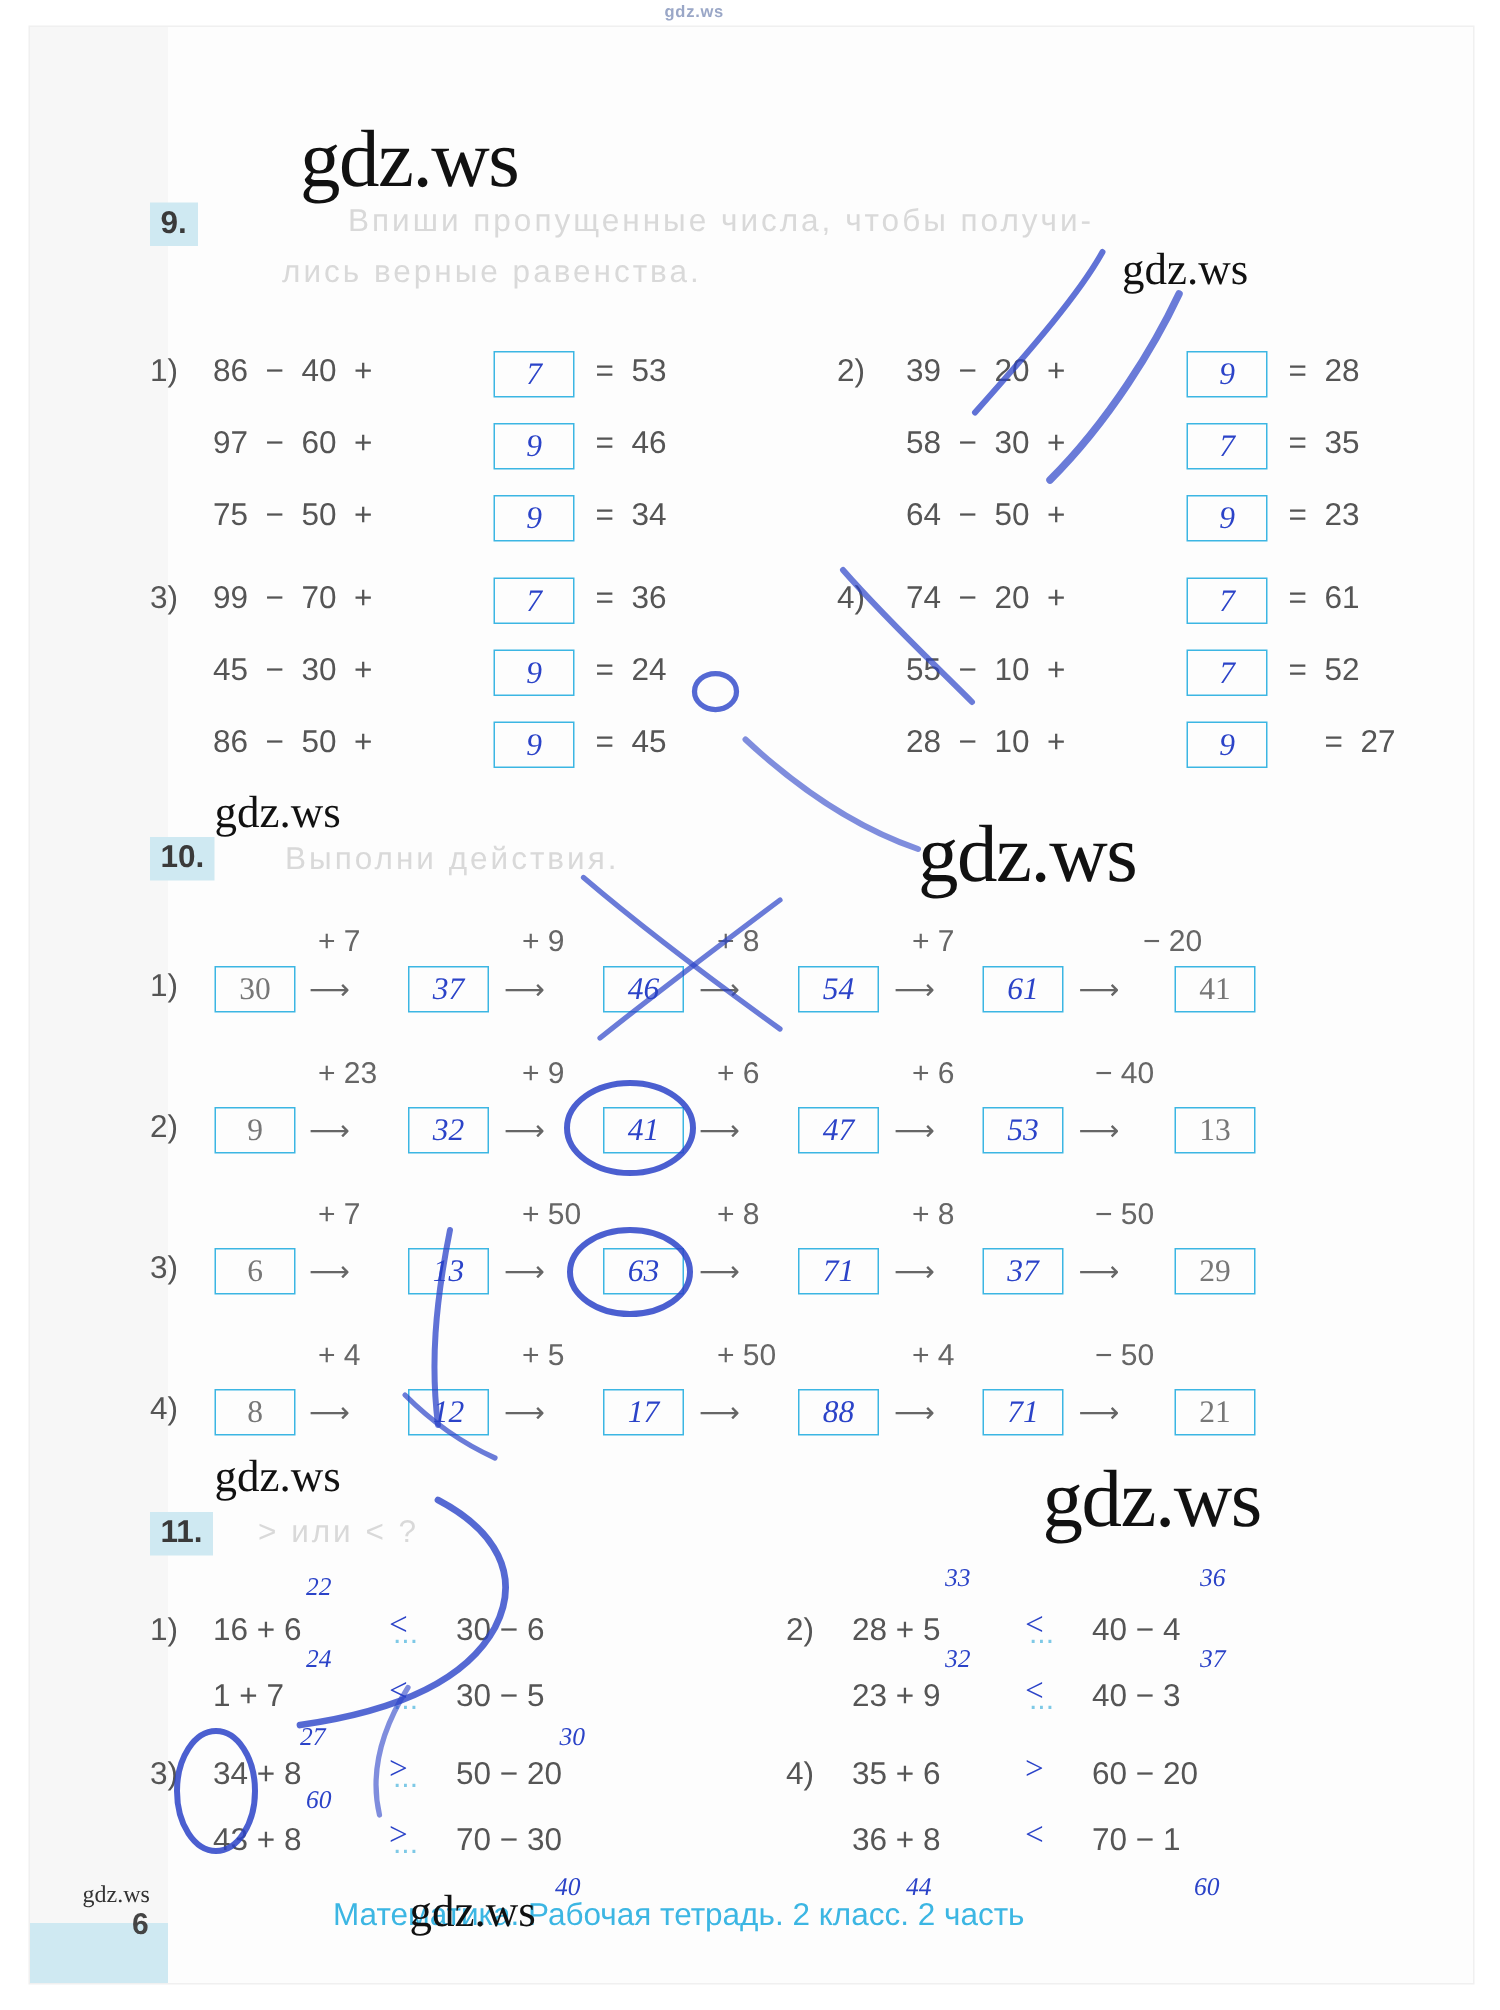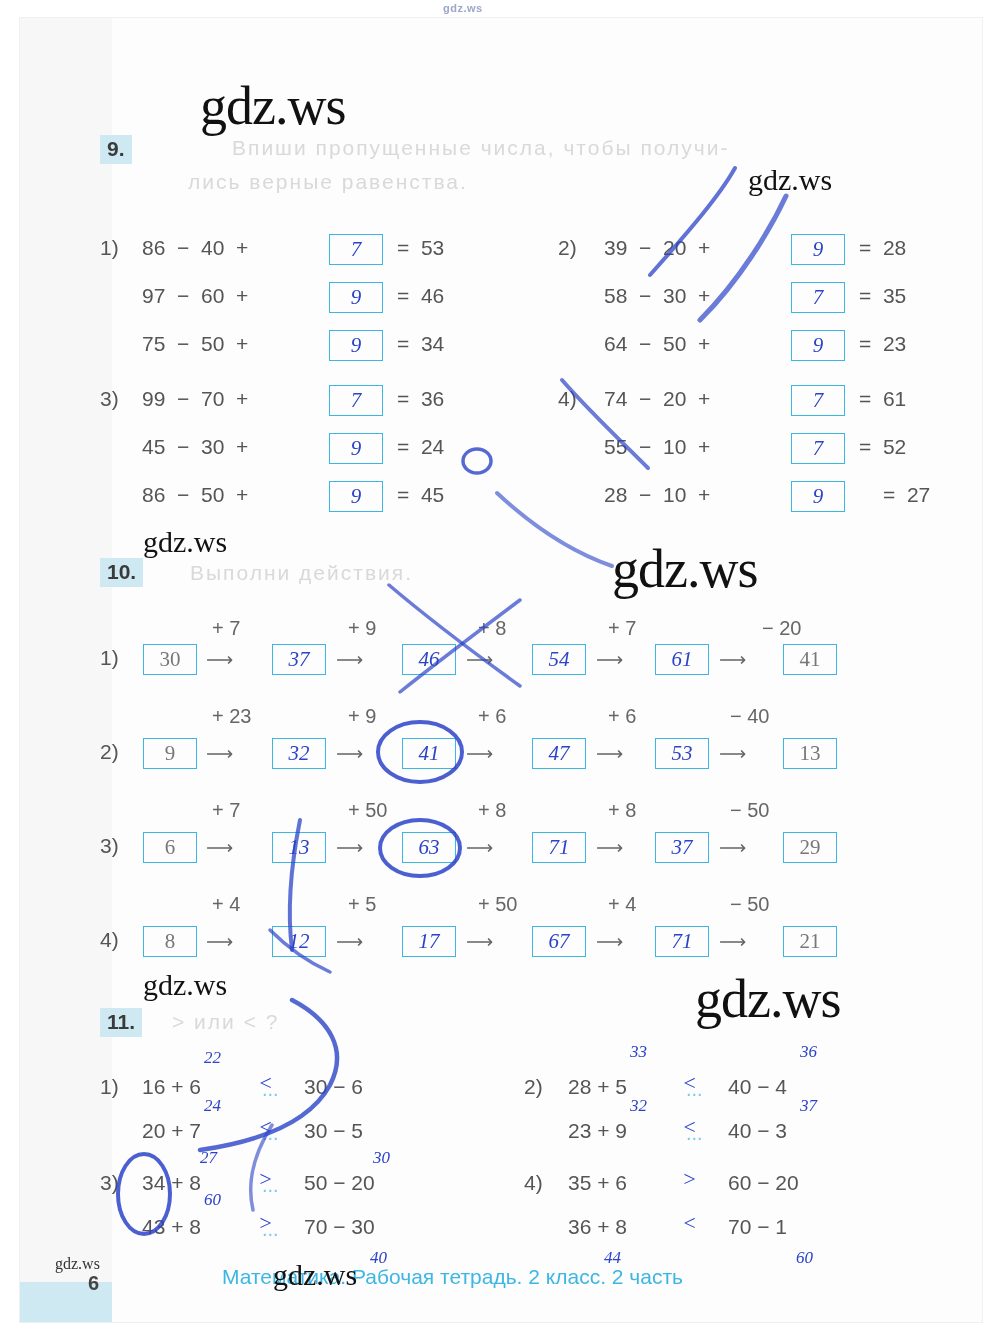--- a/index.html
+++ b/index.html
@@ -250,37 +250,37 @@
 <div class="op-above" style="left:478px; top:893px;">+ 50</div>
 <div class="op-above" style="left:608px; top:893px;">+ 4</div>
 <div class="op-above" style="left:730px; top:893px;">− 50</div>
 <div class="row-lbl" style="left:100px; top:928px;">4)</div>
 <div class="box print" style="left:143px; top:926px;">8</div>
 <div class="arrow" style="left:206px; top:930px;">⟶</div>
 <div class="box ans" style="left:272px; top:926px;">12</div>
 <div class="arrow" style="left:336px; top:930px;">⟶</div>
 <div class="box ans" style="left:402px; top:926px;">17</div>
 <div class="arrow" style="left:466px; top:930px;">⟶</div>
-<div class="box ans" style="left:532px; top:926px;">67</div>
+<div class="box ans" style="left:532px; top:926px;">88</div>
 <div class="arrow" style="left:596px; top:930px;">⟶</div>
 <div class="box ans" style="left:655px; top:926px;">71</div>
 <div class="arrow" style="left:719px; top:930px;">⟶</div>
 <div class="box print" style="left:783px; top:926px;">21</div>
 
 <div class="num-badge" style="left:100px; top:1008px;">11.</div>
 <div class="task-text" style="left:172px; top:1010px;">&gt;   или   &lt;   ?</div>
 
 <div class="row-lbl" style="left:100px; top:1075px;">1)</div>
 <div class="expr" style="left:142px; top:1075px;">16  +  6</div>
 <div class="dots" style="left:262px; top:1078px;">...</div>
 <div class="hand" style="left:258px; top:1070px; font-size:22px;">&lt;</div>
 <div class="expr" style="left:304px; top:1075px;">30  −  6</div>
 <div class="hand small" style="left:204px; top:1048px;">22</div>
 
-<div class="expr" style="left:142px; top:1119px;">20  +  7</div>
+<div class="expr" style="left:142px; top:1119px;">1  +  7</div>
 <div class="dots" style="left:262px; top:1122px;">...</div>
 <div class="hand" style="left:258px; top:1114px; font-size:22px;">&lt;</div>
 <div class="expr" style="left:304px; top:1119px;">30  −  5</div>
 <div class="hand small" style="left:204px; top:1096px;">24</div>
 
 <div class="row-lbl" style="left:524px; top:1075px;">2)</div>
 <div class="expr" style="left:568px; top:1075px;">28  +  5</div>
 <div class="dots" style="left:686px; top:1078px;">...</div>
 <div class="hand" style="left:682px; top:1070px; font-size:22px;">&lt;</div>
 <div class="expr" style="left:728px; top:1075px;">40  −  4</div>

